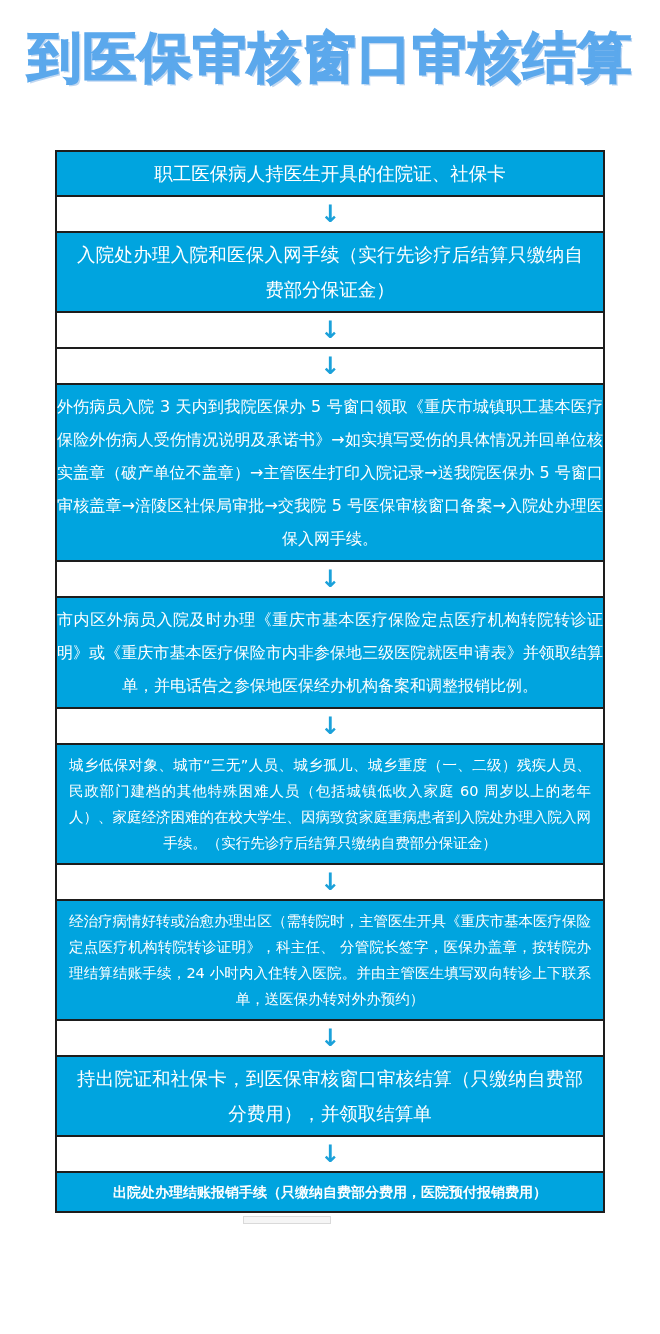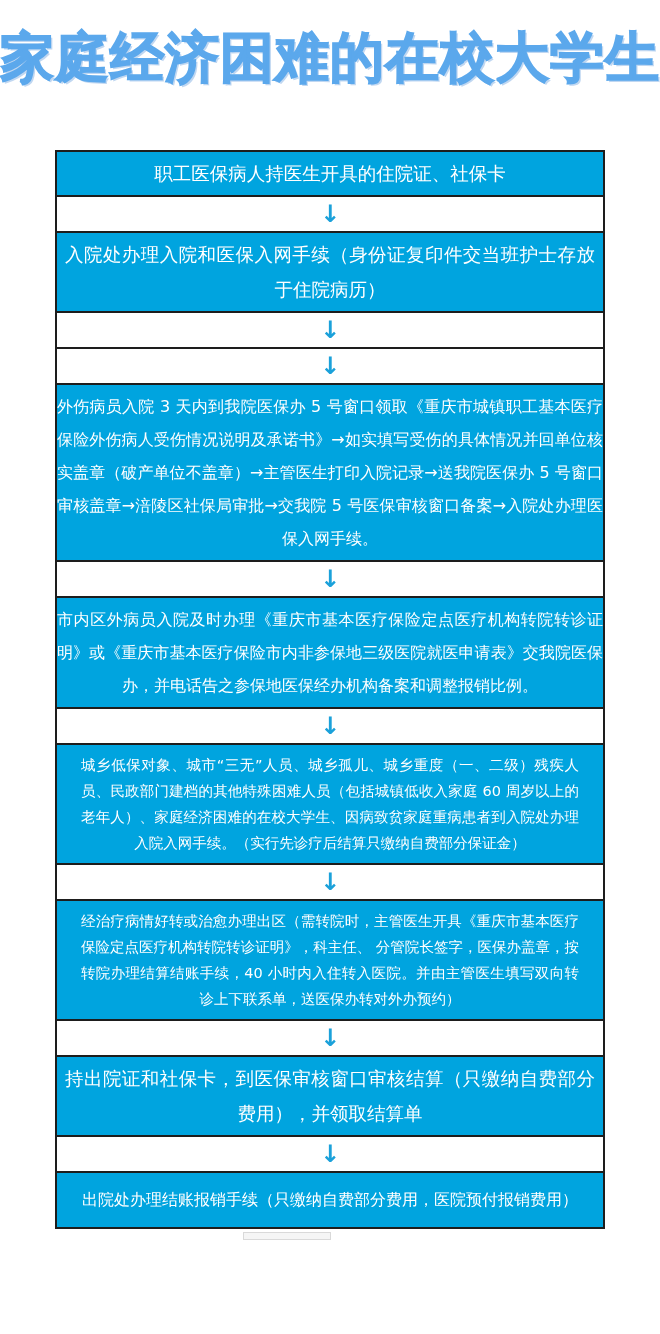--- a/index.html
+++ b/index.html
@@ -28,60 +28,60 @@
   }
   .row { border-bottom:2px solid var(--border-color,#1d1d1d); }
   .row:last-child { border-bottom:none; }
   .step {
     background:var(--box-fill,#00a4df);
     color:var(--text-color,#ffffff);
     text-align:justify;
     text-align-last:center;
     -moz-text-align-last:center;
     text-justify:inter-ideograph;
-    padding:4px 8px;
+    padding:4px 20px;
     box-sizing:border-box;
   }
   .step.lg { font-size:18.5px; line-height:35px; }
   .step.md { font-size:16px;   line-height:33px; padding:5px 0; }
-  .step.sm { font-size:14.5px; line-height:26px; padding:7px 24px; }
-  .step.last { font-size:16px; line-height:30px; padding:12px 8px; }
+  .step.sm { font-size:14.5px; line-height:26px; padding:7px 12px; }
+  .step.last { font-size:14px; line-height:30px; padding:4px 8px;font-weight:bold; }
   .arrow-cell {
     background:#ffffff;
     text-align:center;
     line-height:34px;
     font-size:24px;
     font-weight:bold;
     color:var(--arrow-color,#1ba1da);
     user-select:none;
   }
   .artifact {
     width:86px; height:6px;
     margin:3px 0 0 243px;
     background:#f5f5f5;
     border:1px solid #d9d9d9;
   }
 </style>
 </head>
 <body>
 
-<h1 class="page-title">家庭经济困难的在校大学生</h1>
+<h1 class="page-title">到医保审核窗口审核结算</h1>
 
 <div class="flowchart">
   <div class="row step lg">职工医保病人持医生开具的住院证、社保卡</div>
   <div class="row arrow-cell">↓</div>
-  <div class="row step lg">入院处办理入院和医保入网手续（身份证复印件交当班护士存放于住院病历）</div>
+  <div class="row step lg">入院处办理入院和医保入网手续（实行先诊疗后结算只缴纳自费部分保证金）</div>
   <div class="row arrow-cell">↓</div>
   <div class="row arrow-cell">↓</div>
   <div class="row step md">外伤病员入院 3 天内到我院医保办 5 号窗口领取《重庆市城镇职工基本医疗保险外伤病人受伤情况说明及承诺书》→如实填写受伤的具体情况并回单位核实盖章（破产单位不盖章）→主管医生打印入院记录→送我院医保办 5 号窗口审核盖章→涪陵区社保局审批→交我院 5 号医保审核窗口备案→入院处办理医保入网手续。</div>
   <div class="row arrow-cell">↓</div>
-  <div class="row step md">市内区外病员入院及时办理《重庆市基本医疗保险定点医疗机构转院转诊证明》或《重庆市基本医疗保险市内非参保地三级医院就医申请表》交我院医保办，并电话告之参保地医保经办机构备案和调整报销比例。</div>
+  <div class="row step md">市内区外病员入院及时办理《重庆市基本医疗保险定点医疗机构转院转诊证明》或《重庆市基本医疗保险市内非参保地三级医院就医申请表》并领取结算单，并电话告之参保地医保经办机构备案和调整报销比例。</div>
   <div class="row arrow-cell">↓</div>
   <div class="row step sm">城乡低保对象、城市“三无”人员、城乡孤儿、城乡重度（一、二级）残疾人员、民政部门建档的其他特殊困难人员（包括城镇低收入家庭 60 周岁以上的老年人）、家庭经济困难的在校大学生、因病致贫家庭重病患者到入院处办理入院入网手续。（实行先诊疗后结算只缴纳自费部分保证金）</div>
   <div class="row arrow-cell">↓</div>
-  <div class="row step sm">经治疗病情好转或治愈办理出区（需转院时，主管医生开具《重庆市基本医疗保险定点医疗机构转院转诊证明》，科主任、 分管院长签字，医保办盖章，按转院办理结算结账手续，40 小时内入住转入医院。并由主管医生填写双向转诊上下联系单，送医保办转对外办预约）</div>
+  <div class="row step sm">经治疗病情好转或治愈办理出区（需转院时，主管医生开具《重庆市基本医疗保险定点医疗机构转院转诊证明》，科主任、 分管院长签字，医保办盖章，按转院办理结算结账手续，24 小时内入住转入医院。并由主管医生填写双向转诊上下联系单，送医保办转对外办预约）</div>
   <div class="row arrow-cell">↓</div>
   <div class="row step lg">持出院证和社保卡，到医保审核窗口审核结算（只缴纳自费部分费用），并领取结算单</div>
   <div class="row arrow-cell">↓</div>
   <div class="row step last">出院处办理结账报销手续（只缴纳自费部分费用，医院预付报销费用）</div>
 </div>
 
 <div class="artifact"></div>
 
 </body></html>

